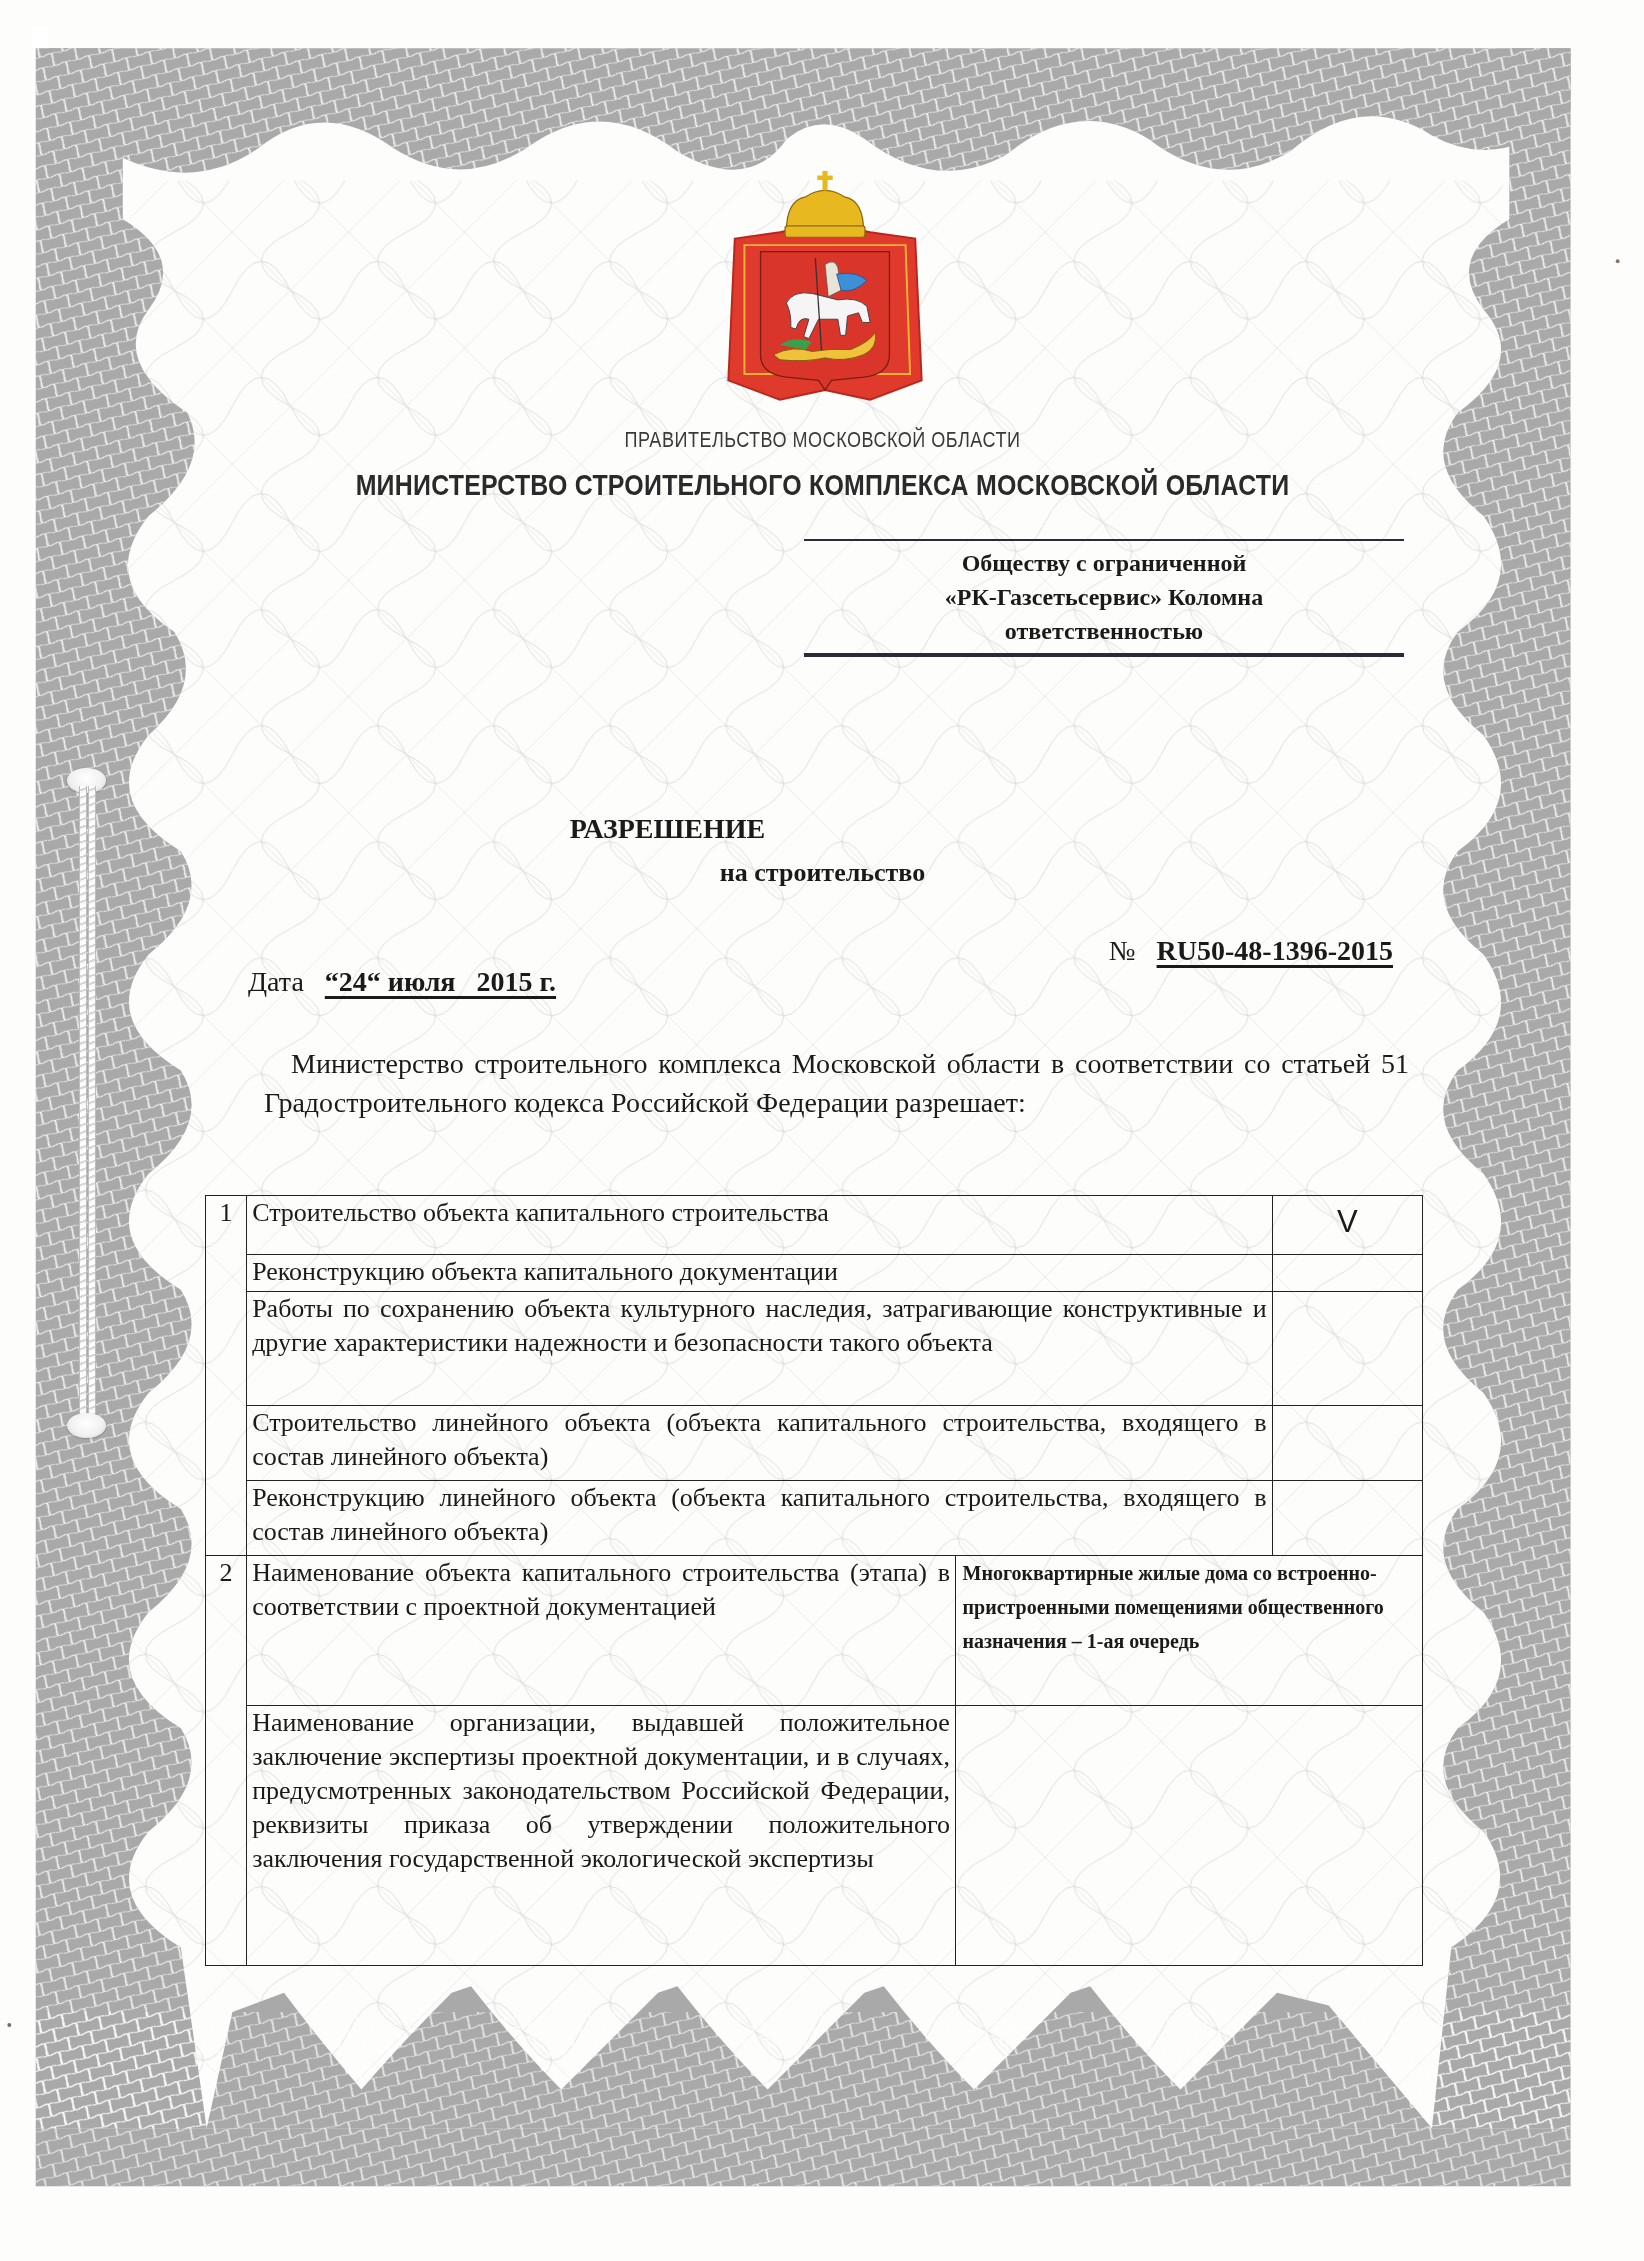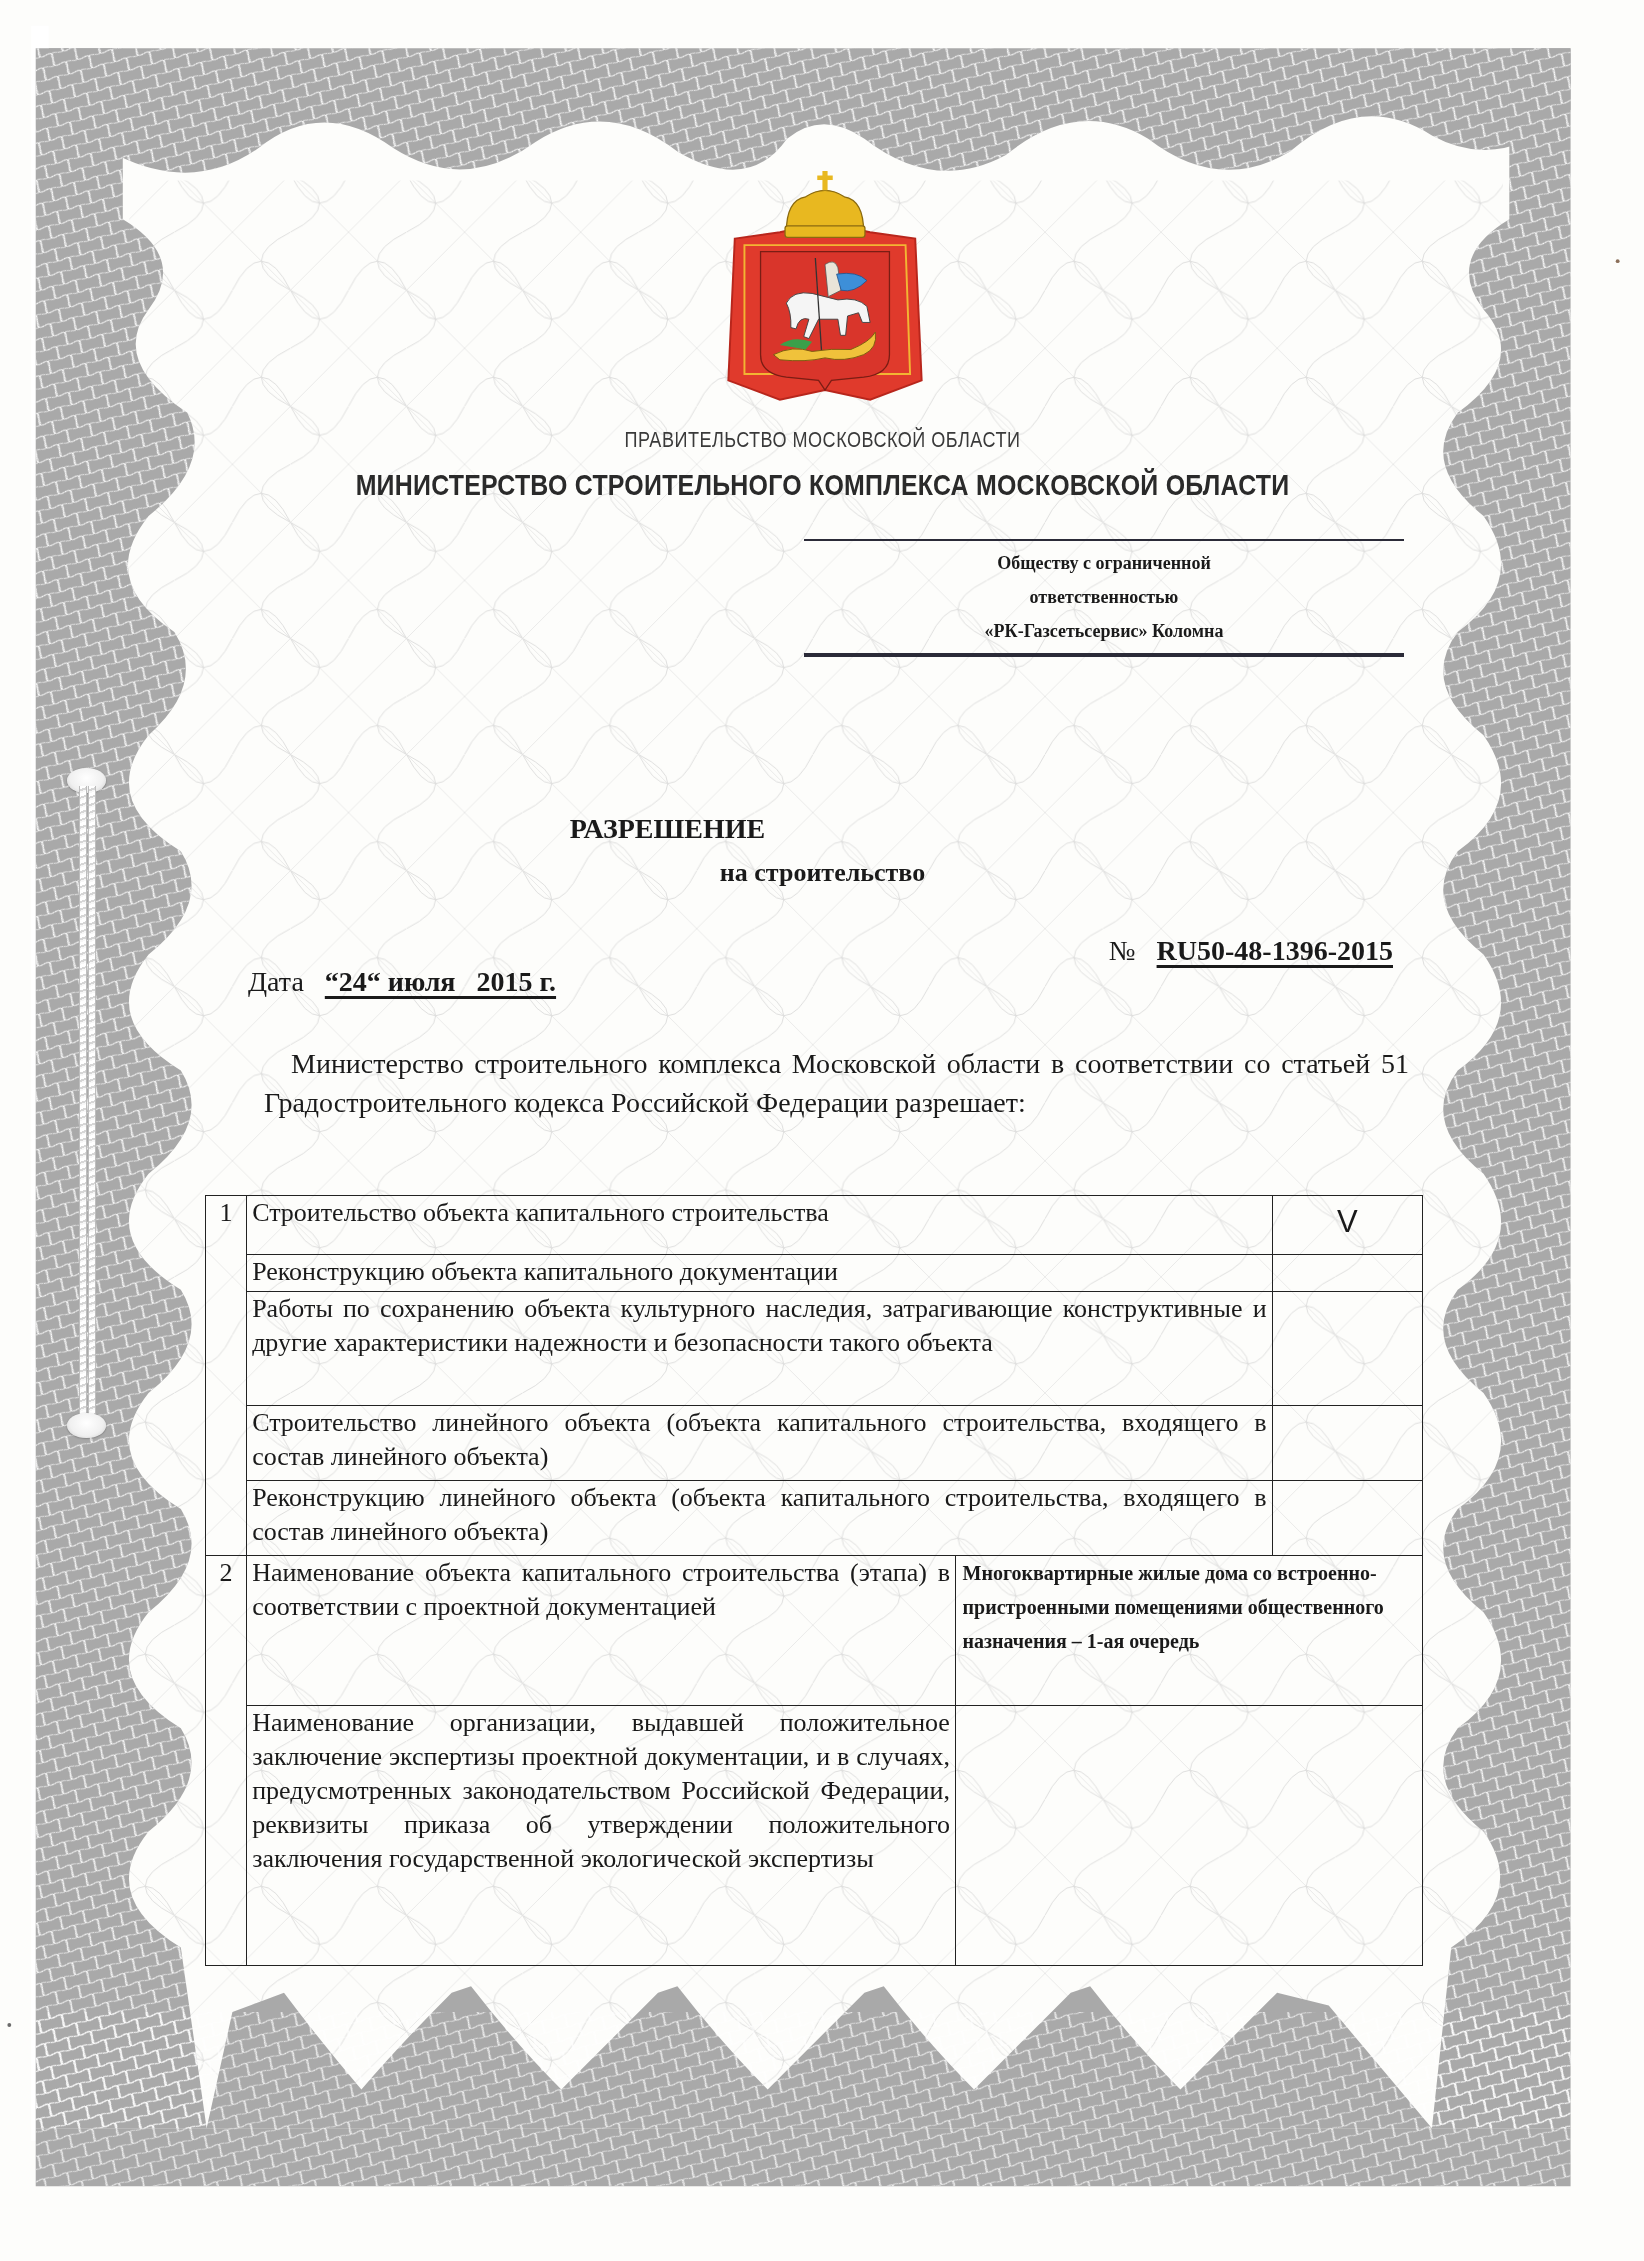--- a/index.html
+++ b/index.html
@@ -32,21 +32,21 @@
     font-size: 22px; letter-spacing: 0.6px; color: #3a3a3a; transform: scaleX(0.82);
   }
   .ministry-line {
     position: absolute; left: 0; width: 1645px; top: 468px; text-align: center;
     font-family: "Liberation Sans", "DejaVu Sans", sans-serif; font-weight: bold;
     font-size: 30px; color: #2a2a2a; transform: scaleX(0.83); letter-spacing: 0.3px;
   }
 
   
   .addr { position: absolute; left: 804px; top: 539px; width: 600px; text-align: center;
-    font-weight: bold; font-size: 18px; line-height: 34px; color: #1a1a1a; }
+    font-weight: bold; font-size: 24px; line-height: 34px; color: #1a1a1a; }
   .addr .rule { height: 1.9px; background: #2b2b38; margin: 0; }
   .addr .blk { padding: 5.2px 0; }
 
   
   .title { position: absolute; left: 0; width: 1335px; top: 813px; text-align: center;
     font-weight: bold; font-size: 28px; }
   .subtitle { position: absolute; left: 0; width: 1645px; top: 858px; text-align: center;
     font-weight: bold; font-size: 26px; }
 
   
@@ -163,22 +163,22 @@
   <path d="M110 285 Q130 270 160 280 L150 292 Z" fill="#3aa04a"></path>
 </svg>
 
 <div class="gov-line">ПРАВИТЕЛЬСТВО МОСКОВСКОЙ ОБЛАСТИ</div>
 <div class="ministry-line">МИНИСТЕРСТВО СТРОИТЕЛЬНОГО КОМПЛЕКСА МОСКОВСКОЙ ОБЛАСТИ</div>
 
 <div class="addr">
   <div class="rule"></div>
   <div class="blk">
     <div>Обществу с ограниченной</div>
+    <div>«РК-Газсетьсервис» Коломна</div>
     <div>ответственностью</div>
-    <div>«РК-Газсетьсервис» Коломна</div>
   </div>
   <div class="rule"></div>
   <div class="rule"></div>
 </div>
 
 <div class="title">РАЗРЕШЕНИЕ</div>
 <div class="subtitle">на строительство</div>
 
 <div class="date-row">
   <div class="left">

